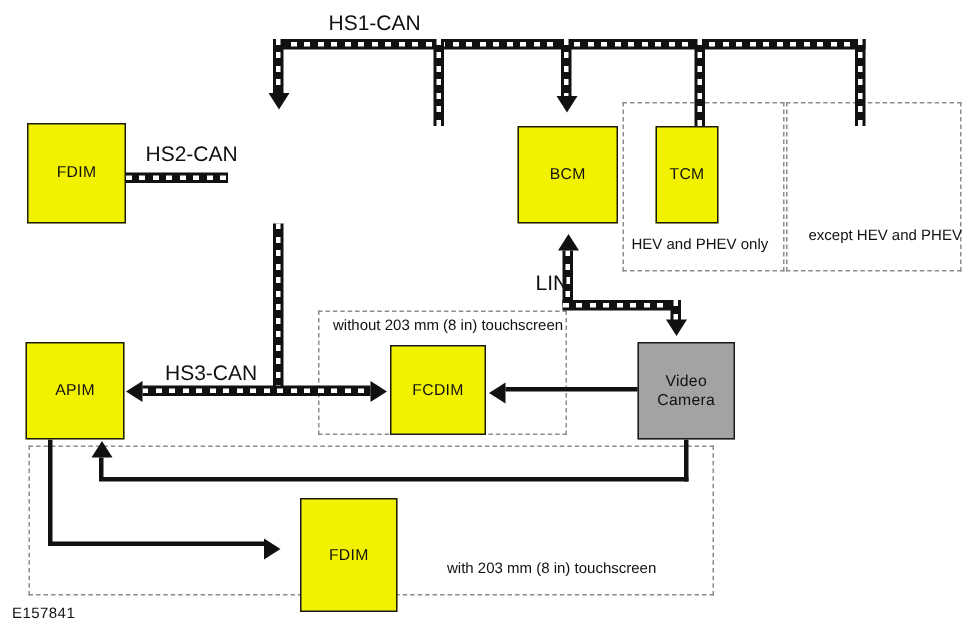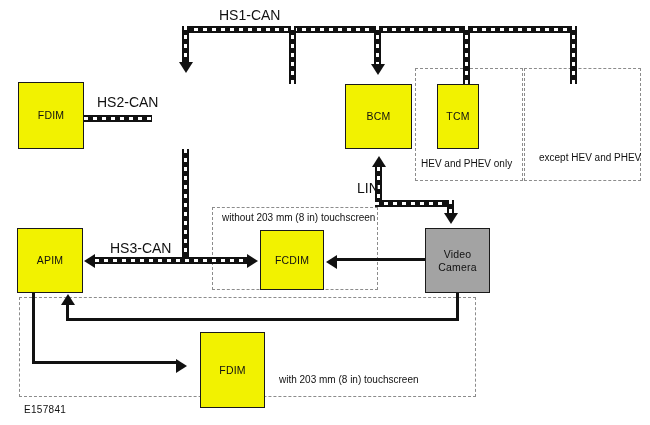--- a/index.html
+++ b/index.html
@@ -131,21 +131,21 @@
   <div class="group-box" style="left:415px; top:68px; width:108px; height:113px;"></div>
   <div class="caption" style="left:421px; top:158px;">HEV and PHEV only</div>
 
   <div class="group-box" style="left:524px; top:68px; width:117px; height:113px;"></div>
   <div class="caption" style="left:527px; top:152px;margin-left:12px;">except HEV and PHEV</div>
 
   <div class="group-box" style="left:212px; top:207px; width:166px; height:83px;"></div>
   <div class="caption" style="left:222px; top:212px;">without 203 mm (8 in) touchscreen</div>
 
   <div class="group-box" style="left:19px; top:297px; width:457px; height:100px;"></div>
-  <div class="caption" style="left:279px; top:374px;">with 203 mm (8 in) touchscreen</div>
+  <div class="caption" style="left:298px; top:374px;">with 203 mm (8 in) touchscreen</div>
 
   <div class="can-h" style="left:185px; top:26px; width:392px;"></div>
 
   <div class="can-v" style="left:182px; top:26px; height:38px;"></div>
   <div class="arrow down" style="left:178.5px; top:62px;"></div>
 
   <div class="can-v" style="left:289px; top:26px; height:58px;"></div>
 
   <div class="can-v" style="left:374px; top:26px; height:40px;"></div>
   <div class="arrow down" style="left:370.5px; top:64px;"></div>
@@ -210,15 +210,15 @@
 
   <div class="module green" style="left:425px; top:228px; width:65px; height:65px;">
     <span style="white-space:pre-line;">Video
 Camera</span>
   </div>
 
   <div class="module" style="left:200px; top:332px; width:65px; height:76px;">
     <span>FDIM</span>
   </div>
 
-  <div class="fig-id" style="left:8px; top:404px;margin-left:16px;">E157841</div>
+  <div class="fig-id" style="left:8px; top:404px;">E157841</div>
 
 </div>
 
 </body></html>

